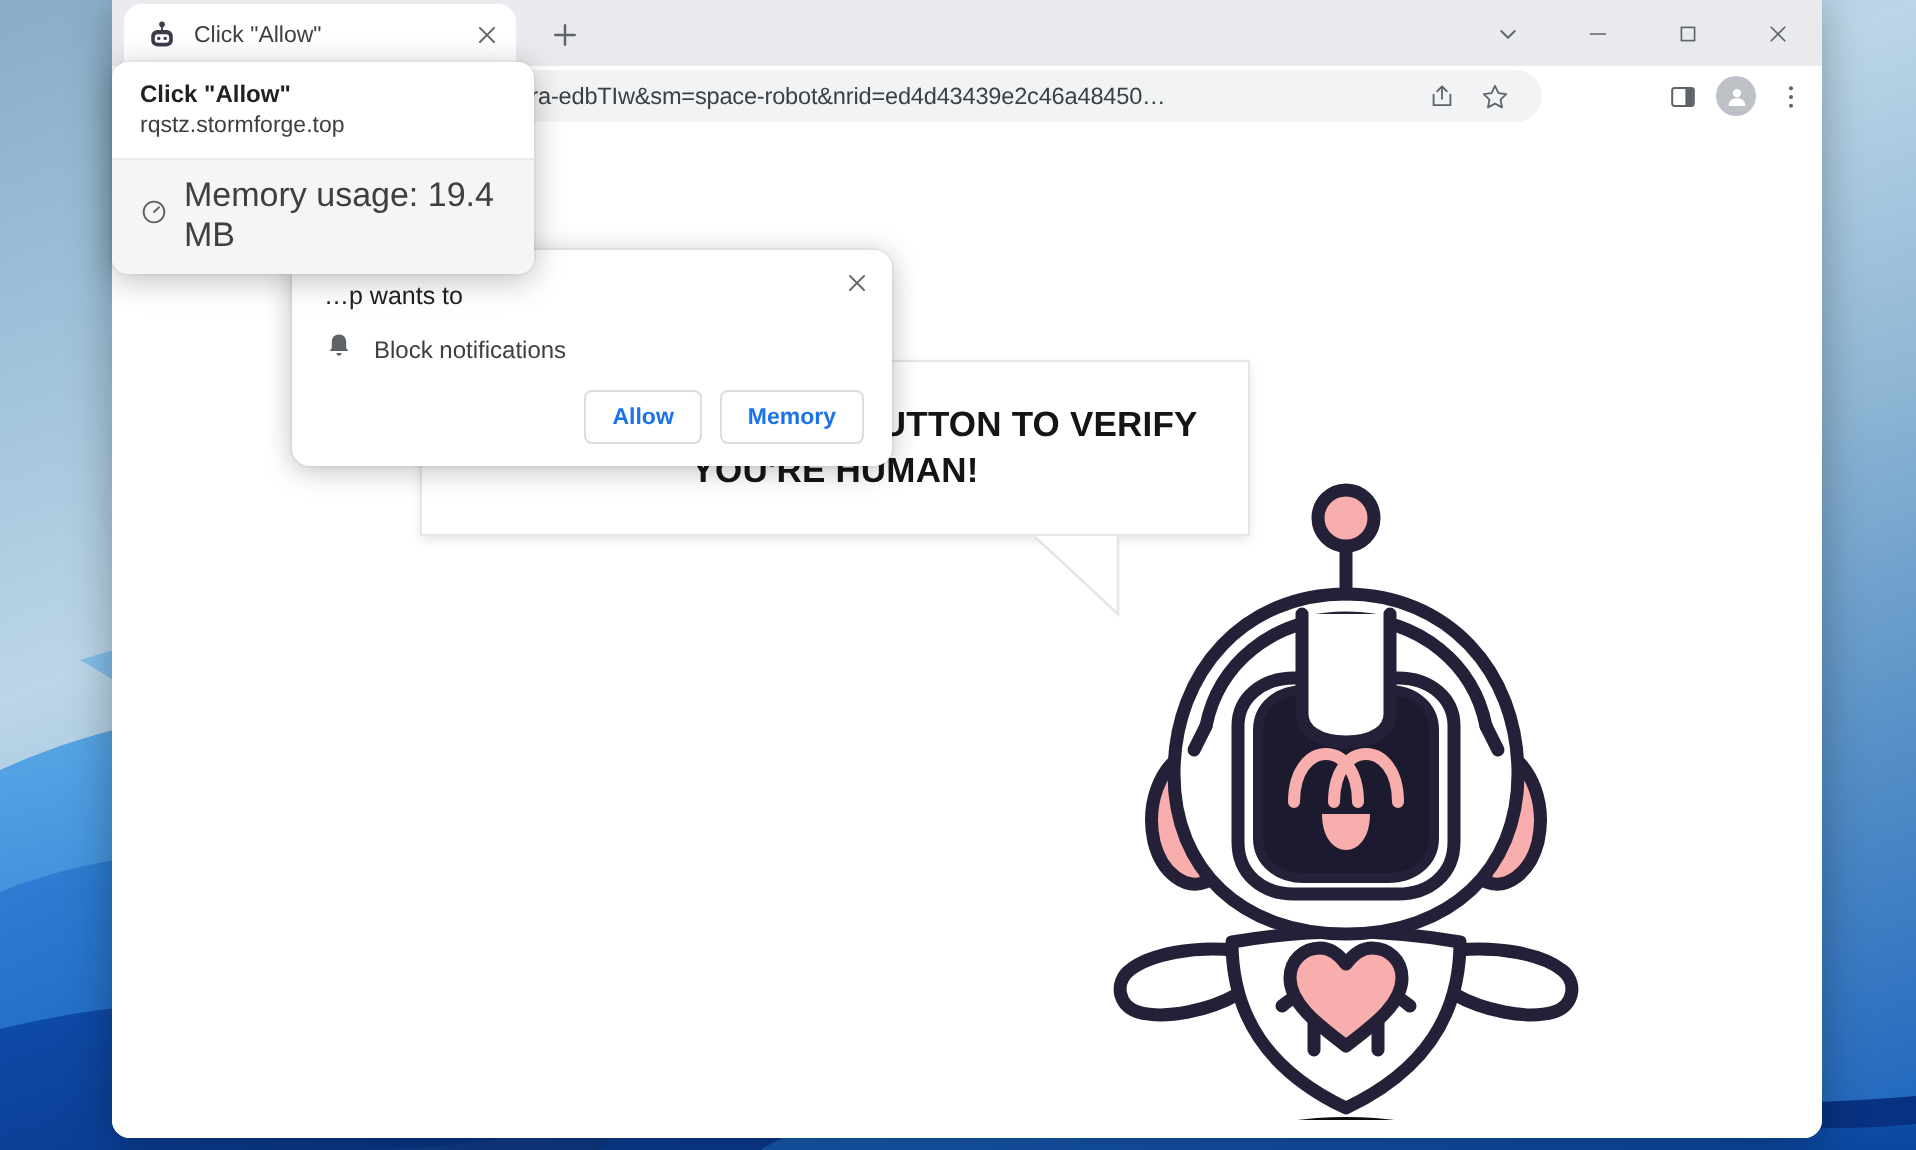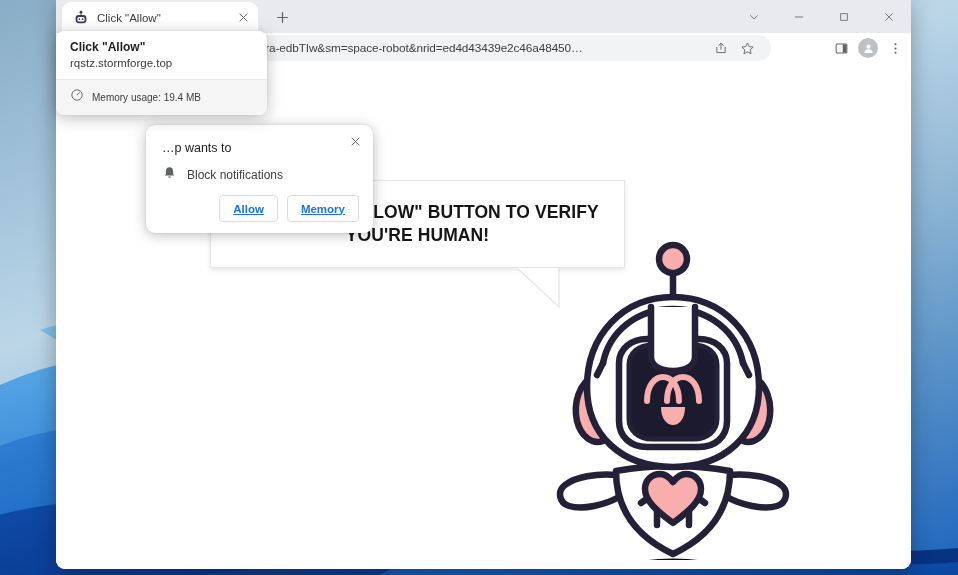--- a/index.html
+++ b/index.html
@@ -197,21 +197,21 @@
     top: 172px;
     width: 240px;
     height: 325px;
   }
 
   
   #permission-dialog {
     position: absolute;
     left: 90px;
     top: 62px;
-    width: 227px;
+    width: 300px;
     height: 108px;
     background: #ffffff;
     border-radius: 9px;
     box-shadow: 0 2px 14px rgba(0,0,0,0.26), 0 0 0 1px rgba(0,0,0,0.035);
     z-index: 40;
     overflow: hidden;
   }
   #dialog-close {
     position: absolute;
     right: 8px; top: 6px;
@@ -250,21 +250,20 @@
     height: 27px;
     border: 1px solid #dadce0;
     border-radius: 4px;
     background: #ffffff;
     color: #1a73e8;
     font-size: 11.5px;
     font-weight: bold;
     font-family: "Liberation Sans", sans-serif;
     display: flex; align-items: center; justify-content: center;
     padding: 0 13px;
-    text-decoration: underline;
   }
 
   
   #tab-tooltip {
     position: absolute;
     left: 56px;
     top: 31px;
     width: 211px;
     background: #ffffff;
     border-radius: 8px;
@@ -285,21 +284,21 @@
   }
   #tooltip-divider { height: 1px; background: #e8eaed; }
   #tooltip-memory-row {
     display: flex;
     align-items: center;
     gap: 8px;
     padding: 8px 14px 9px 14px;
     background: #f5f5f5;
   }
   #tooltip-memory-text {
-    font-size: 10px;
+    font-size: 17px;
     color: #3c4043;
   }
 </style>
 </head>
 <body>
 
 <div id="desktop">
   <svg class="bloom" viewBox="0 0 958 575" preserveAspectRatio="none">
     <defs>
       <linearGradient id="gA" x1="0" y1="0" x2="1" y2="1">

